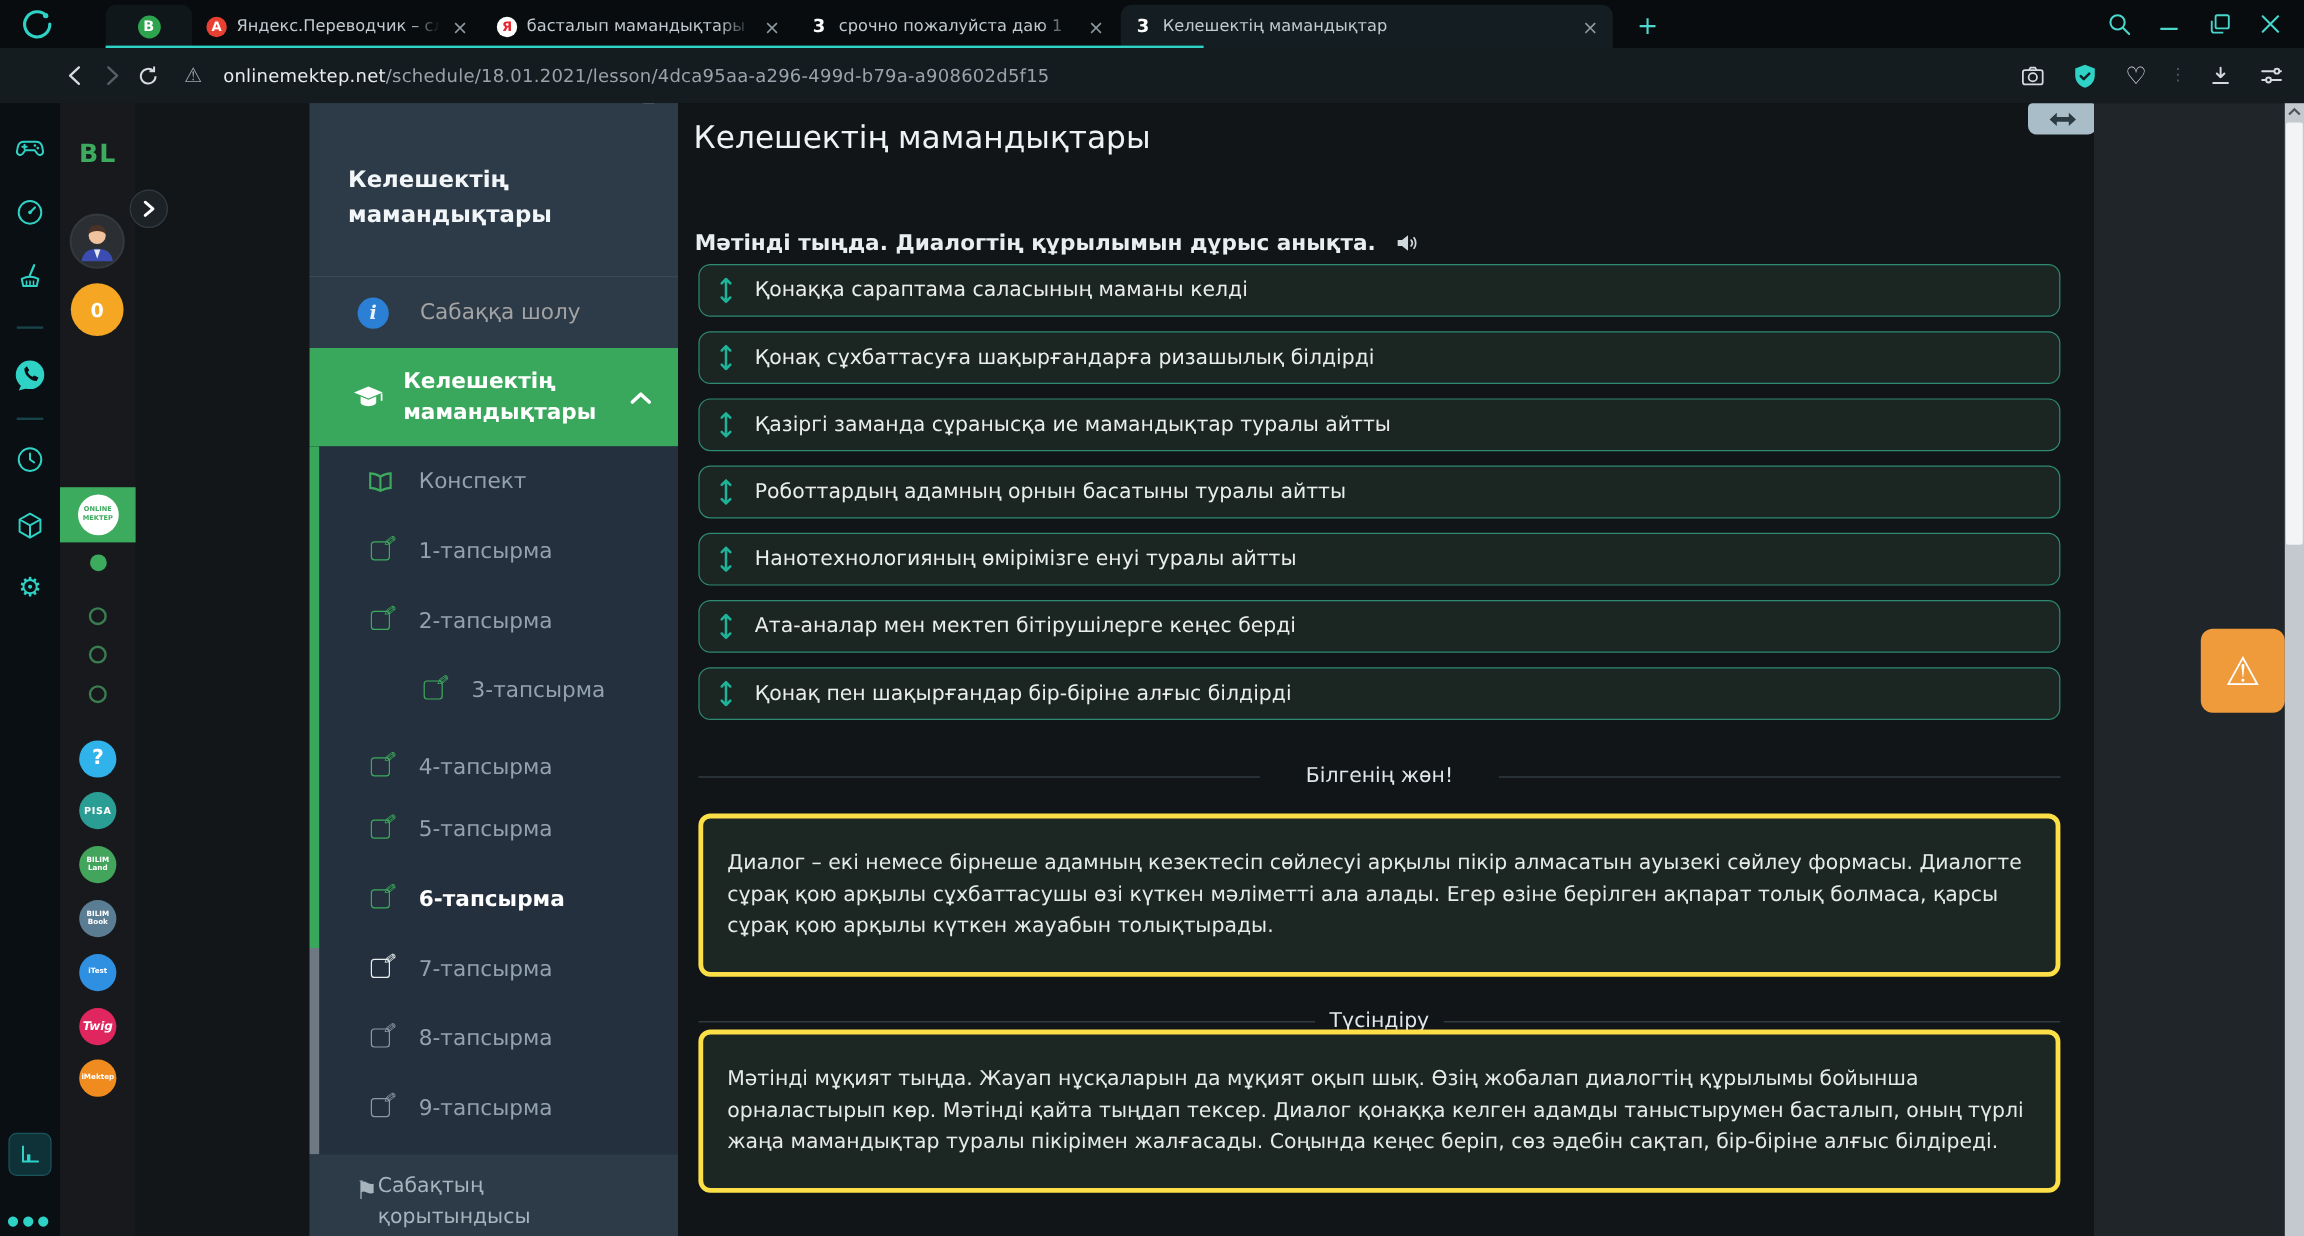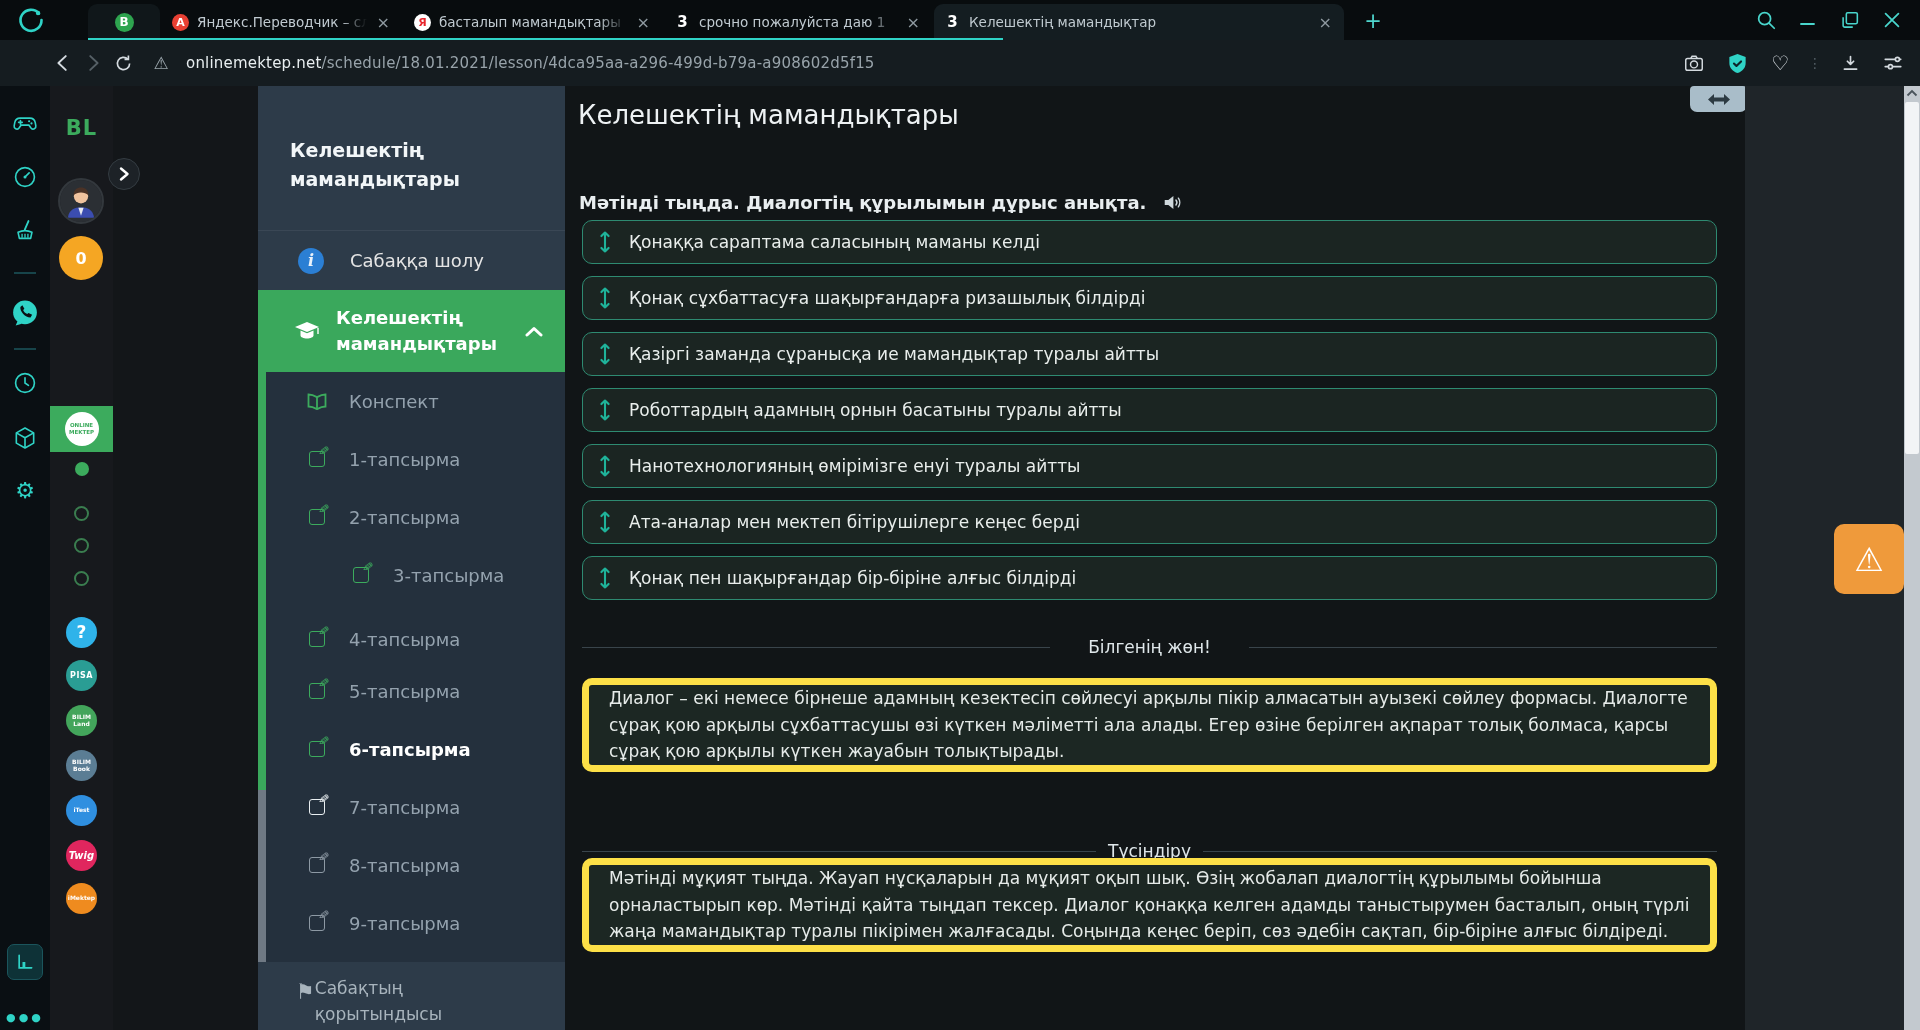--- a/index.html
+++ b/index.html
@@ -81,21 +81,21 @@
   
   .lesson-nav { position:absolute; left:258px; top:86px; width:307px; height:944px; background:#24303d; }
   .nav-scroll-dot { position:absolute; left:278px; top:0; width:9px; height:5px; background:#dfe8ec; border-radius:0 0 4px 4px; }
   .nav-header { position:absolute; left:0; top:0; width:307px; height:144px; background:#2d3b49; padding:50px 24px 0 32px; }
   .nav-header .t { font-size:19px; font-weight:bold; color:#f2f6f8; line-height:1.55; }
   .nav-overview { position:absolute; left:0; top:144px; width:307px; height:60px; background:#2d3b49;
                   border-top:1px solid #3a4755; display:flex; align-items:center; cursor:pointer; }
   .info-ic { width:26px; height:26px; border-radius:50%; background:#2b7fd4; color:#eaf2fa; margin-left:40px;
              display:flex; align-items:center; justify-content:center; font-family:"DejaVu Serif",serif;
              font-style:italic; font-weight:bold; font-size:16px; }
-  .nav-overview .lbl { font-size:18px; color:#e5e5e5; margin-left:26px; }
+  .nav-overview .lbl { font-size:18px; color:#a3a3a3; margin-left:26px; }
   .nav-active { position:absolute; left:0; top:204px; width:307px; height:82px; background:#3aa85c;
                 display:flex; align-items:center; cursor:pointer; }
   .nav-active .lbl { font-size:18px; font-weight:bold; color:#fff; line-height:1.45; width:180px; margin-left:16px; }
   .nav-active .cap { margin-left:36px; }
   .nav-active .chev { margin-left:auto; margin-right:22px; }
   .nav-sub { position:absolute; left:0; top:286px; width:307px; height:590px; background:#24303d; }
   .strip { position:absolute; left:0; width:8px; }
   .strip.g { top:0; height:418px; background:#3aa85c; }
   .strip.gray { top:418px; height:172px; background:#6f7984; }
   .sub-item { position:absolute; left:8px; width:299px; height:58px; display:flex; align-items:center; cursor:pointer; }
@@ -118,22 +118,22 @@
   .instruction { position:absolute; left:14px; top:106px; display:flex; align-items:center; gap:16px; }
   .instruction .txt { font-size:18px; font-weight:bold; color:#e9eef0; }
   .options { position:absolute; left:17px; top:134px; width:1135px; }
   .option { height:44px; border:1px solid #2e8a71; background:#1b2522; border-radius:10px;
             display:flex; align-items:center; margin-bottom:12px; cursor:grab; }
   .option .drag { margin:0 17px 0 15px; }
   .option .txt { font-size:17px; color:#e9eeec; }
   .divider { position:absolute; left:17px; width:1135px; height:26px; display:flex; align-items:center; gap:38px; }
   .divider .line { flex:1; height:1px; background:#39444b; }
   .divider .lbl { font-size:17px; color:#dfe7ea; white-space:nowrap; }
-  .note-box { position:absolute; left:17px; width:1135px; border:7px solid #fde047; background:#1c2723;
-              border-radius:10px; padding:0 20px; font-size:17px; line-height:26.5px; color:#e6ebe9; }
+  .note-box { position:absolute; left:17px; width:1135px; border:4px solid #fde047; background:#1c2723;
+              border-radius:10px; padding:24px 20px; font-size:17px; line-height:26.5px; color:#e6ebe9; }
 
   
   .gutter { position:absolute; left:1745px; top:86px; width:159px; height:944px; background:#1f2529; }
   .fab-warning { position:absolute; left:1834px; top:524px; width:70px; height:70px; background:#ef9a3b;
                  border-radius:10px; display:flex; align-items:center; justify-content:center; cursor:pointer; }
   .fab-warning span { color:#fff; font-size:33px; line-height:1; }
   .scrollbar { position:absolute; left:1904px; top:86px; width:16px; height:944px; background:#c3c9cf; }
   .scroll-thumb { position:absolute; left:1px; top:16px; width:14px; height:352px; background:#f2f4f6; border-radius:2px; cursor:pointer; }
   .scroll-caret { position:absolute; left:2px; top:3px; color:#4a545b; }
 </style>

